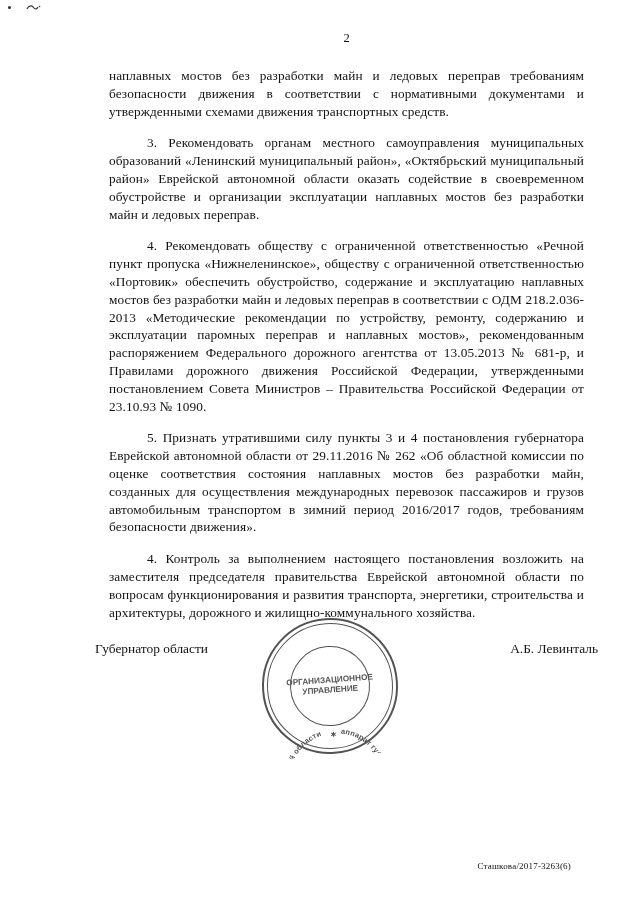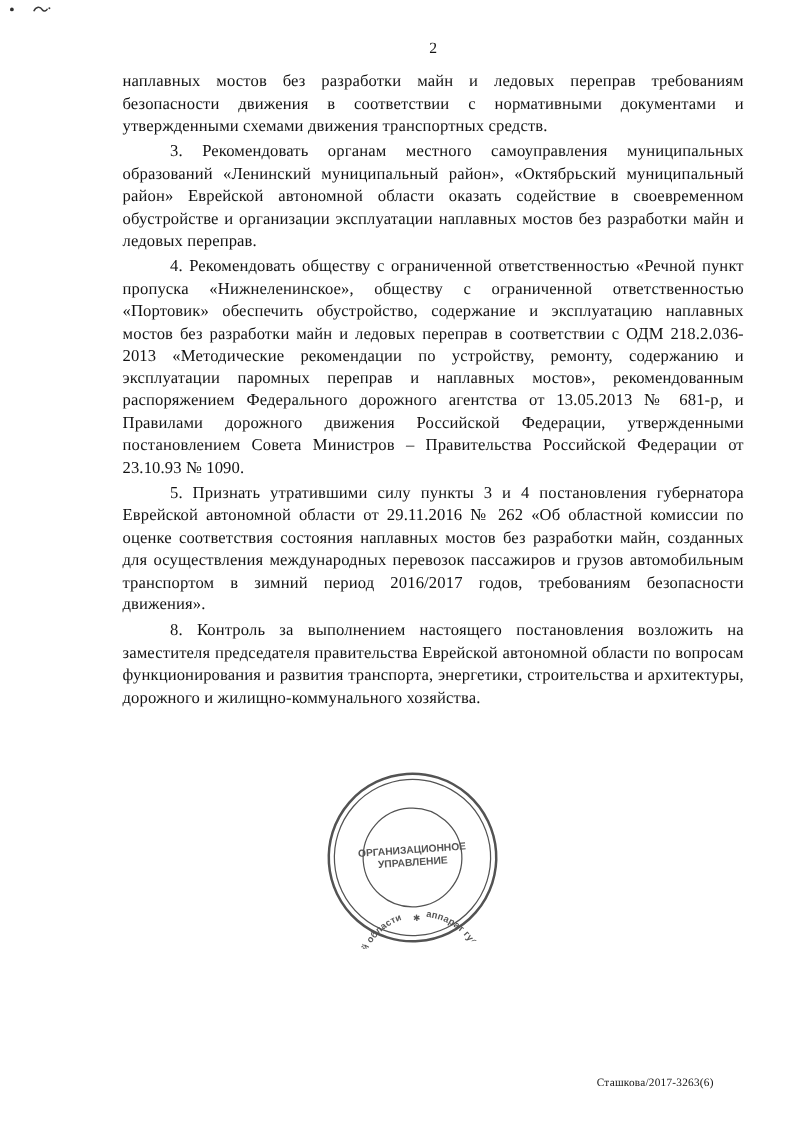--- a/index.html
+++ b/index.html
@@ -30,21 +30,21 @@
     font-size: 12.5px;
   }
   .body-text {
     position: absolute;
     left: 95px; top: 53px; width: 503px;
     font-size: 13.3px;
     line-height: 17.8px;
     letter-spacing: 0.1px;
   }
   .body-text p {
-    margin: 3px;
+    margin: 14px;
     text-indent: 38px;
     text-align: justify;
   }
   .body-text p.noindent { text-indent: 0; }
   .signature-row {
     position: absolute;
     left: 95px; top: 641px; width: 503px;
     display: flex;
     justify-content: space-between;
     font-size: 13.4px;
@@ -77,23 +77,27 @@
     <circle cx="13.5" cy="3.5" r="0.8" fill="#3a3a3a"></circle>
   </svg>
 
   <div class="page-number">2</div>
 
   <div class="body-text">
     <p class="noindent">наплавных мостов без разработки майн и ледовых переправ требованиям безопасности движения в соответствии с нормативными документами и утвержденными схемами движения транспортных средств.</p>
     <p>3. Рекомендовать органам местного самоуправления муниципальных образований «Ленинский муниципальный район», «Октябрьский муниципальный район» Еврейской автономной области оказать содействие в своевременном обустройстве и организации эксплуатации наплавных мостов без разработки майн и ледовых переправ.</p>
     <p>4. Рекомендовать обществу с ограниченной ответственностью «Речной пункт пропуска «Нижнеленинское», обществу с ограниченной ответственностью «Портовик» обеспечить обустройство, содержание и эксплуатацию наплавных мостов без разработки майн и ледовых переправ в соответствии с ОДМ 218.2.036-2013 «Методические рекомендации по устройству, ремонту, содержанию и эксплуатации паромных переправ и наплавных мостов», рекомендованным распоряжением Федерального дорожного агентства от 13.05.2013 № 681-р, и Правилами дорожного движения Российской Федерации, утвержденными постановлением Совета Министров – Правительства Российской Федерации от 23.10.93 № 1090.</p>
     <p>5. Признать утратившими силу пункты 3 и 4 постановления губернатора Еврейской автономной области от 29.11.2016 № 262 «Об областной комиссии по оценке соответствия состояния наплавных мостов без разработки майн, созданных для осуществления международных перевозок пассажиров и грузов автомобильным транспортом в зимний период 2016/2017 годов, требованиям безопасности движения».</p>
-    <p>8. Контроль за выполнением настоящего постановления возложить на заместителя председателя правительства Еврейской автономной области по вопросам функционирования и развития транспорта, энергетики, строительства и архитектуры, дорожного и жилищно-коммунального хозяйства.</p>
+    <p>4. Контроль за выполнением настоящего постановления возложить на заместителя председателя правительства Еврейской автономной области по вопросам функционирования и развития транспорта, энергетики, строительства и архитектуры, дорожного и жилищно-коммунального хозяйства.</p>
   </div>
 
+  <div class="signature-row">
+    <span>Губернатор области</span>
+    <span>А.Б. Левинталь</span>
+  </div>
 
   <div class="stamp">
     <svg width="140" height="140" viewBox="0 0 140 140">
       <circle cx="70" cy="70" r="67" stroke-width="2"></circle>
       <circle cx="70" cy="70" r="62.5" stroke-width="1"></circle>
       <circle cx="70" cy="70" r="39.5" stroke-width="1"></circle>
       <path id="stamp-ring-path" d="M 70 117.5 A 47.5 47.5 0 1 1 69.95 117.5" fill="none"></path>
       <text font-size="7.5" font-weight="bold" letter-spacing="0.2">
         <textPath href="#stamp-ring-path" startOffset="2.5%">аппарат губернатора и правительства Еврейской автономной области</textPath>
       </text>

